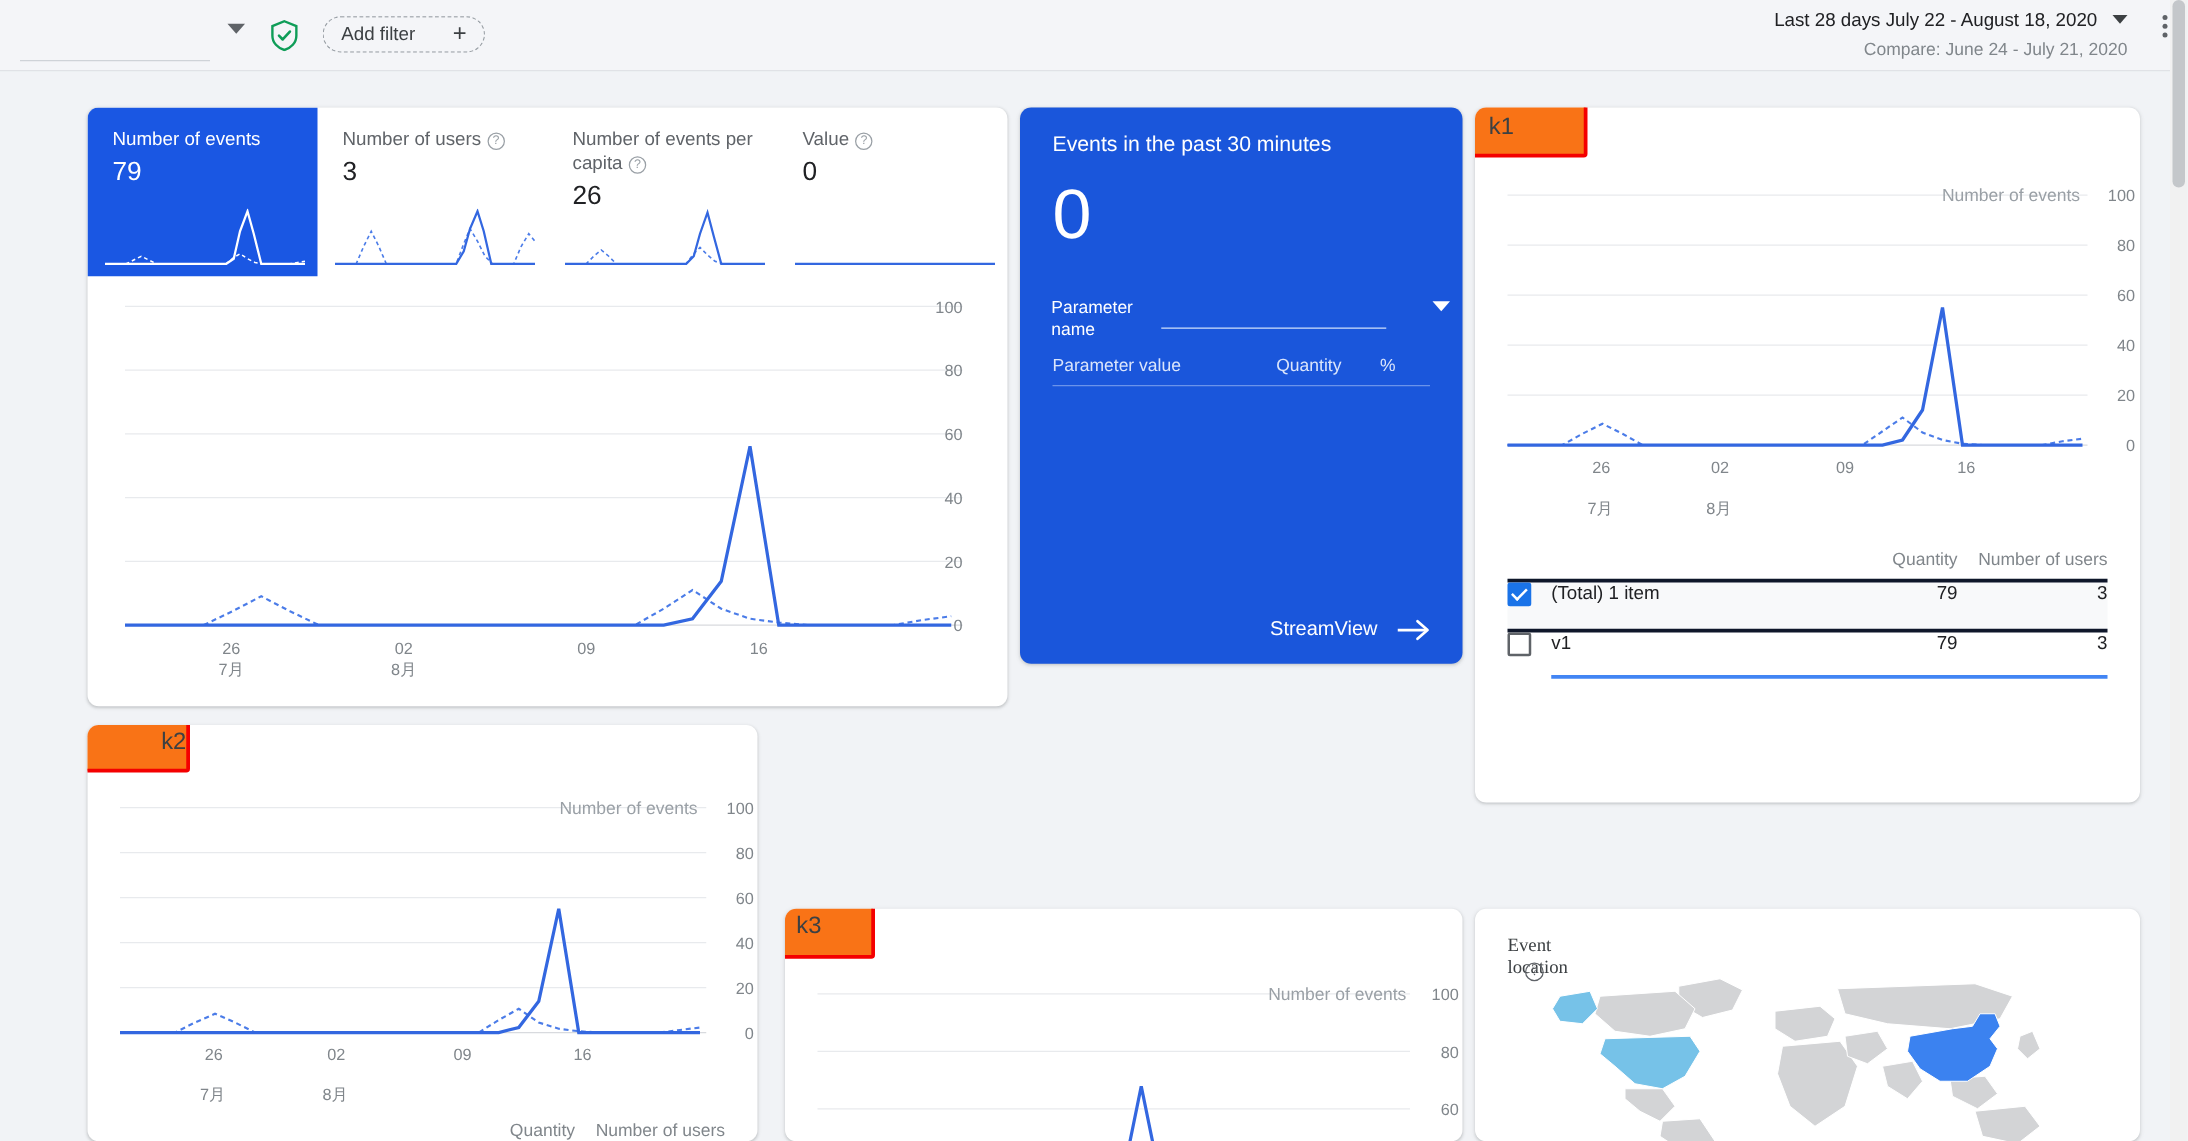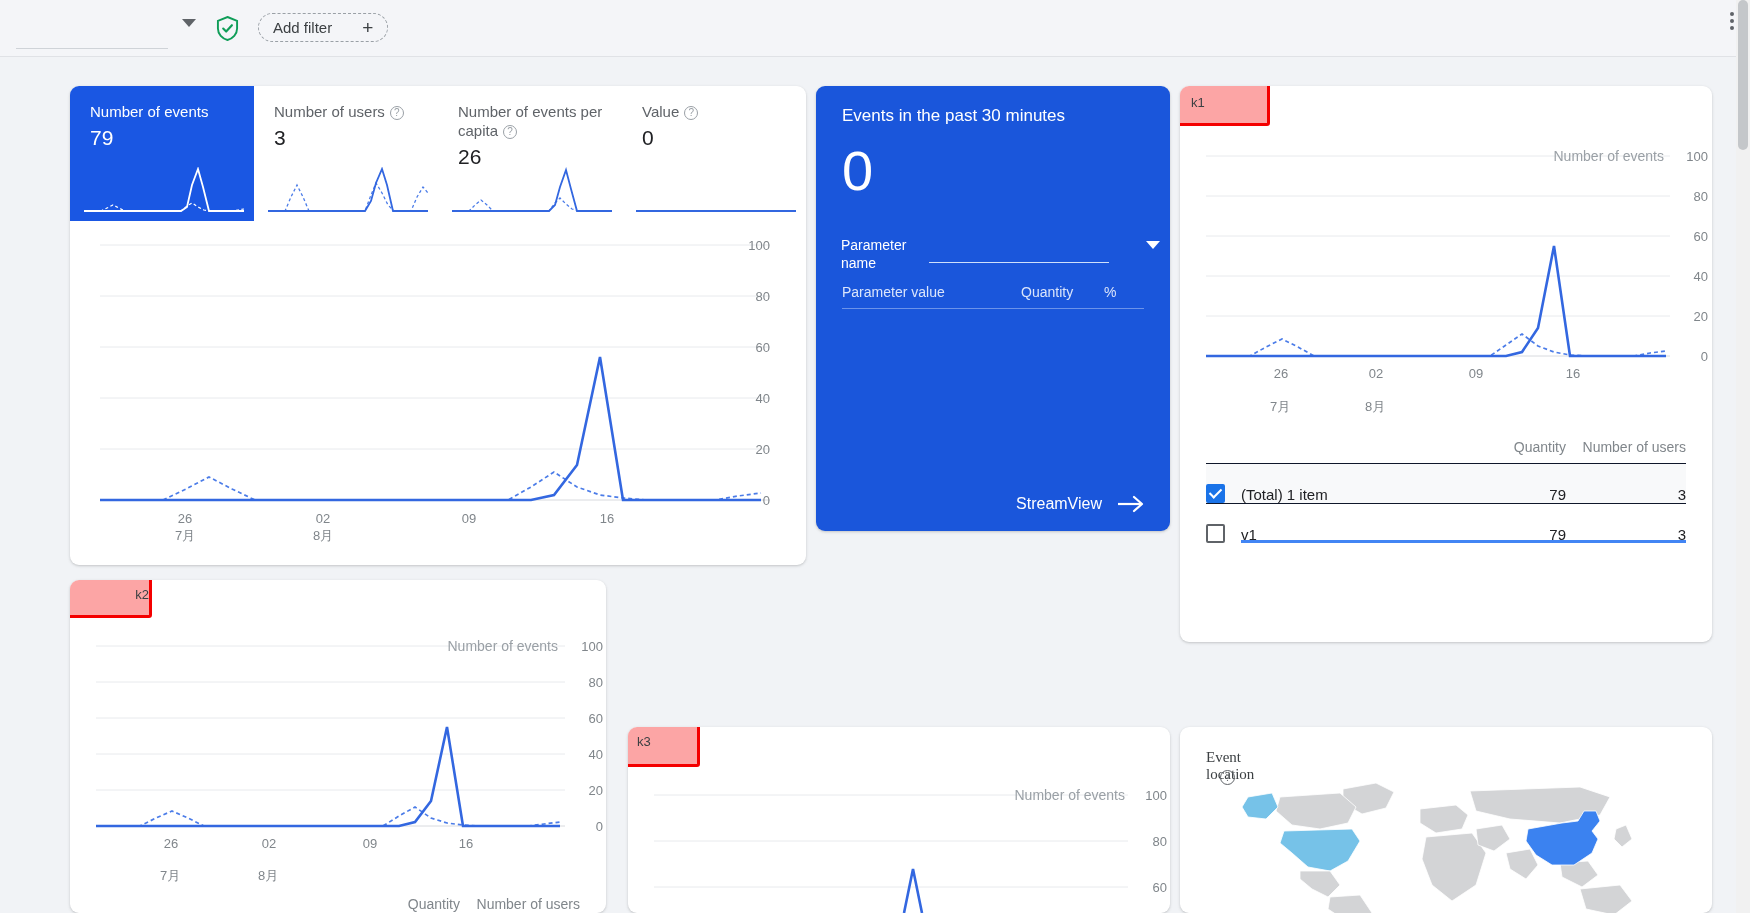--- a/index.html
+++ b/index.html
@@ -123,23 +123,23 @@
   .metric.selected .m-value { color: #fff; }
   .m-spark { position: absolute; left: 14px; bottom: 8px; width: 160px; height: 46px; }
 
   .main-chart { position: relative; width: 736px; height: 344px; }
 
   .panel-title {
     position: absolute; font-size: 15px; color: #3c4043;
   }
   .hl-box {
     position: absolute; border: 3px solid #f40000; border-radius: 3px;
-    background: #fca5a5;
+    background: #f97316;
     display: flex; align-items: center; padding-left: 14px;
-    font-size: 13px; color: #3c4043;
+    font-size: 19px; color: #3c4043;
   }
 
   
   #realtime-card {
     left: 816px; top: 86px; width: 354px; height: 445px;
     background: #1a56db; border-radius: 9px;
   }
   .rt-title { position: absolute; left: 26px; top: 20px; font-size: 17px; color: #fff; }
   .rt-big { position: absolute; left: 26px; top: 50px; font-size: 56px; color: #fff; font-weight: 300; line-height: 70px;}
   .rt-param-label { position: absolute; left: 25px; top: 150px; font-size: 14px; color: #fff; line-height: 18px; width: 86px; }
@@ -179,23 +179,23 @@
   .spark-solid-b { fill: none; stroke: #3367e0; stroke-width: 1.8; }
   .spark-dash-b { fill: none; stroke: #4b7ce8; stroke-width: 1.3; stroke-dasharray: 3 2.5; }
 
   
   .tbl { position: absolute; left: 0; width: 100%; }
   .tbl-head {
     display: flex; align-items: center; height: 32px;
     font-size: 14px; color: #80868b;
   }
   .tbl-row {
-    display: flex; align-items: flex-end; height: 40px;
+    display: flex; align-items: flex-start; height: 40px;
     font-size: 15px; color: #202124;
-    border-top: 1px solid #0f172a;
+    border-top: 3px solid #0f172a;
   }
   .tbl-row.total { background: #f8f9fa; }
   .cb {
     width: 19px; height: 19px; border-radius: 2px;
     border: 2px solid #5f6368; margin-right: 16px; flex: 0 0 auto;
     position: relative; cursor: pointer;
   }
   .cb.on { background: #1a73e8; border-color: #1a73e8; }
   .cb.on::after {
     content: ""; position: absolute; left: 4px; top: 0px;
@@ -226,20 +226,27 @@
     <svg class="shield" viewBox="0 0 24 26">
       <path d="M12 1 L22 5 V13 C22 19 17.5 23.5 12 25 C6.5 23.5 2 19 2 13 V5 Z" fill="none" stroke="#0f9d58" stroke-width="2"></path>
       <path d="M7.5 13 L10.6 16.2 L16.6 9.6" fill="none" stroke="#0f9d58" stroke-width="2.2" stroke-linecap="round" stroke-linejoin="round"></path>
     </svg>
 
     <button class="addfilter">
       <span>Add filter</span>
       <span class="plus">+</span>
     </button>
 
+    <div class="daterange">
+      <div class="dr-line1">
+        <span>Last 28 days  July 22 - August 18, 2020</span>
+        <span class="dr-caret"></span>
+      </div>
+      <div class="dr-line2">Compare: June 24 - July 21, 2020</div>
+    </div>
 
     <div class="kebab">
         <i></i>
         <i></i>
         <i></i>
       </div>
   </div>
 
   <div class="card" id="events-card">
     <div class="metric-row">

